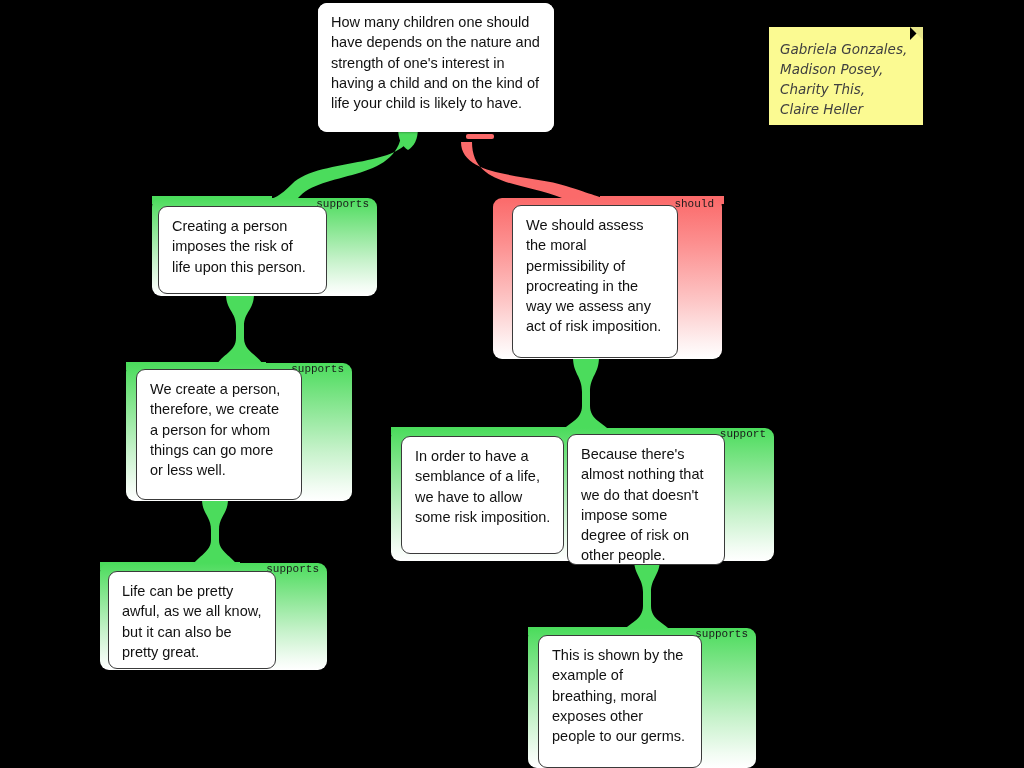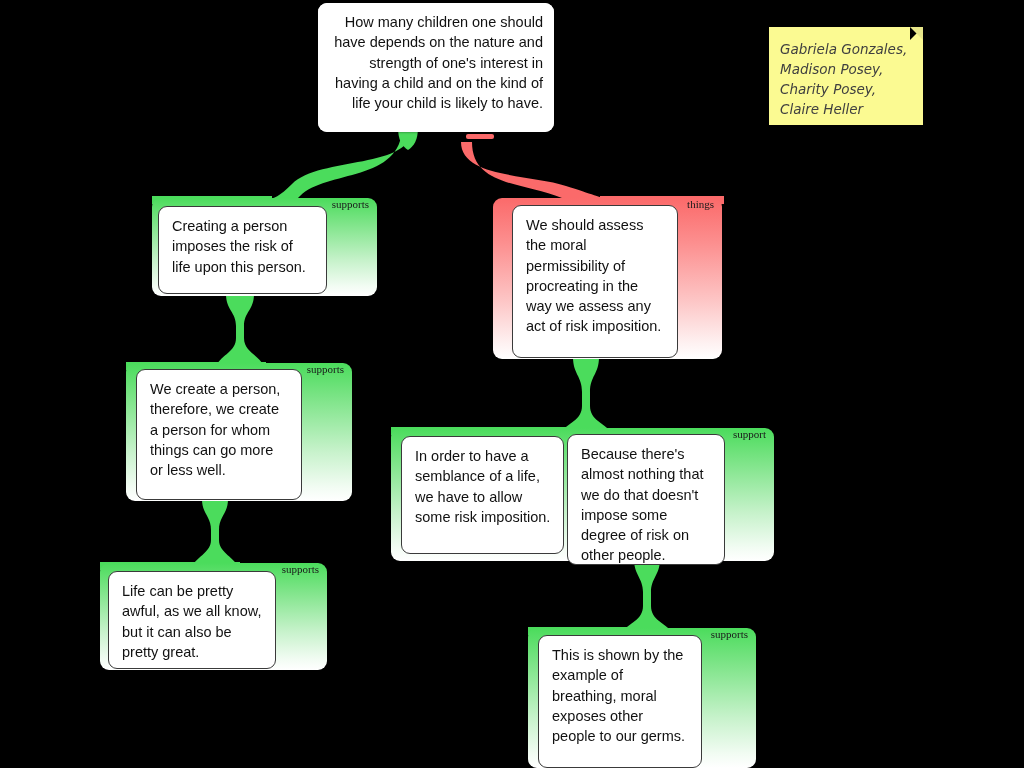--- a/index.html
+++ b/index.html
@@ -51,21 +51,21 @@
 
   
   .node-label {
     position: absolute;
     top: 0;
     right: 8px;
     font-size: 11px;
     line-height: 12px;
     color: #1a1a1a;
     white-space: nowrap;
-    font-family: Liberation Serif, serif;
+    font-family: Liberation Mono, monospace;
   }
 
   
   .claim {
     position: absolute;
     box-sizing: border-box;
     background: #ffffff;
     border: 1.3px solid #3a3a3a;
     border-radius: 9px;
     padding: 9px 11px 9px 13px;
@@ -160,57 +160,57 @@
       <rect x="391" y="427" width="200" height="8" fill="#4bdc5c"></rect>
     </g>
 
     <g>
       <path d="M 634 559 C 634 575, 643 578, 643 592 L 643 606 C 643 620, 629 623, 623 631
                L 671 631 C 665 623, 651 620, 651 606 L 651 592 C 651 578, 660 575, 660 559 Z" fill="#4bdc5c"></path>
       <rect x="528" y="627" width="130" height="8" fill="#4bdc5c"></rect>
     </g>
   </svg>
 
-  <div class="node plain" style="left:318px; top:3px; width:236px; height:129px;text-align:right;">
+  <div class="node plain" style="left:318px; top:3px; width:236px; height:129px;">
     <div class="claim root" style="left:0; top:0; width:236px; height:129px;">How many children one should have depends on the nature and strength of one's interest in having a child and on the kind of life your child is likely to have.</div>
   </div>
 
   <div class="node support" style="left:152px; top:198px; width:225px; height:98px;">
     <div class="node-label">supports</div>
     <div class="claim" style="left:6px; top:8px; width:169px; height:88px;">Creating a person imposes the risk of life upon this person.</div>
   </div>
 
   <div class="node support" style="left:126px; top:363px; width:226px; height:138px;">
     <div class="node-label">supports</div>
     <div class="claim" style="left:10px; top:6px; width:166px; height:131px;">We create a person, therefore, we create a person for whom things can go more or less well.</div>
   </div>
 
   <div class="node support" style="left:100px; top:563px; width:227px; height:107px;">
     <div class="node-label">supports</div>
     <div class="claim" style="left:8px; top:8px; width:168px; height:98px;">Life can be pretty awful, as we all know, but it can also be pretty great.</div>
   </div>
 
   <div class="node oppose" style="left:493px; top:198px; width:229px; height:161px;">
-    <div class="node-label">things</div>
+    <div class="node-label">should</div>
     <div class="claim" style="left:19px; top:7px; width:166px; height:153px;">We should assess the moral permissibility of procreating in the way we assess any act of risk imposition.</div>
   </div>
 
   <div class="node support" style="left:391px; top:428px; width:383px; height:133px;">
     <div class="node-label">support</div>
     <div class="claim" style="left:176px; top:6px; width:158px; height:131px;">Because there's almost nothing that we do that doesn't impose some degree of risk on other people.</div>
     <div class="claim" style="left:10px; top:8px; width:163px; height:118px;">In order to have a semblance of a life, we have to allow some risk imposition.</div>
   </div>
 
   <div class="node support" style="left:528px; top:628px; width:228px; height:140px;">
     <div class="node-label">supports</div>
     <div class="claim" style="left:10px; top:7px; width:164px; height:133px;">This is shown by the example of breathing, moral exposes other people to our germs.</div>
   </div>
 
   <div id="sticky" style="left:769px; top:27px; width:154px; height:98px;">
     <span class="fold-edge"></span>
     <span class="fold"></span>
     <span class="sticky-line">Gabriela Gonzales,</span>
     <span class="sticky-line">Madison Posey,</span>
-    <span class="sticky-line">Charity Posey,</span>
+    <span class="sticky-line">Charity This,</span>
     <span class="sticky-line">Claire Heller</span>
   </div>
 
 </div>
 
 </body></html>

